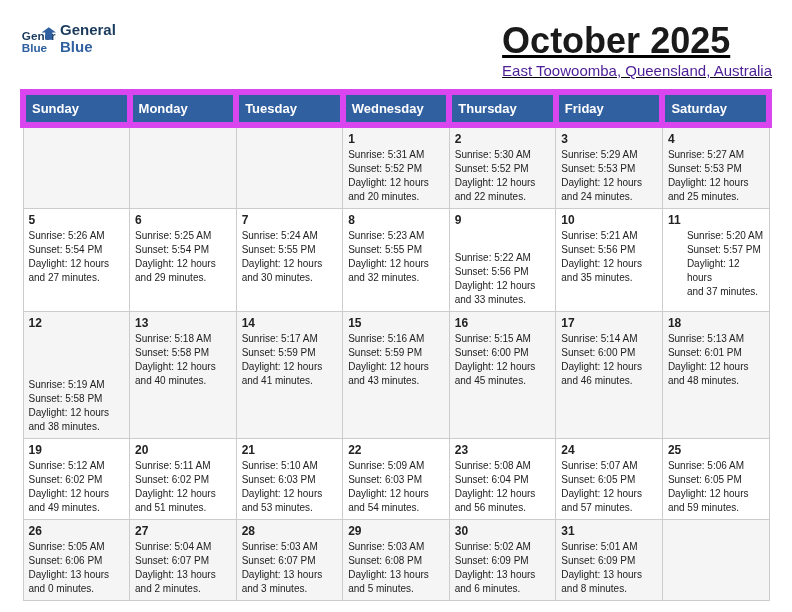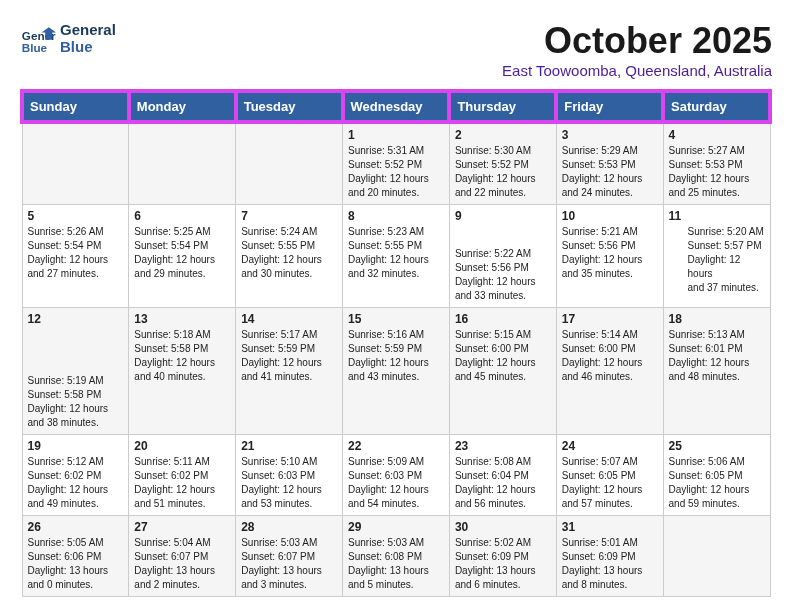--- a/index.html
+++ b/index.html
@@ -19,21 +19,22 @@
     .logo {
       display: flex;
       align-items: center;
     }
     .logo-icon {
       width: 36px;
       height: 36px;
       margin-right: 4px;
     }
     .title-block {
-      text-align: right;
+      text-align: left;
+      text-decoration: underline;
     }
     .month-title {
       font-size: 36px;
       font-weight: bold;
       color: #1a1a1a;
     }
     .subtitle {
       font-size: 15px;
       color: #4c1d95;
     }
@@ -42,21 +43,21 @@
       border-collapse: collapse;
       table-layout: fixed;
     }
     thead th {
       background-color: #3060a0;
       color: #fff;
       text-align: left;
       padding: 6px 6px;
       font-size: 13px;
       font-weight: bold;
-      border: 4px solid #d946ef;
+      border: 6px solid #d946ef;
     }
     tbody td {
       border: 1px solid #ccc;
       vertical-align: top;
       padding: 4px 5px;
       font-size: 10.5px;
       color: #222;
       height: 80px;
     }
     tbody tr:nth-child(odd) td {

